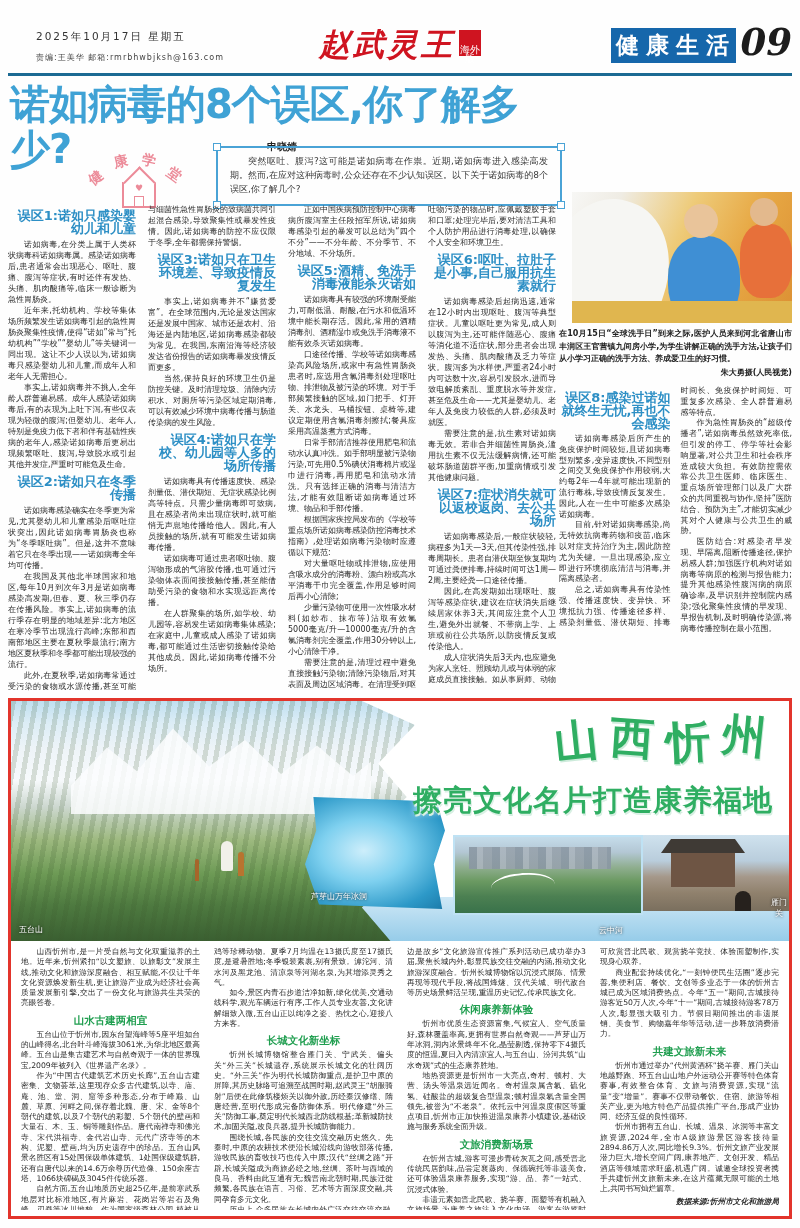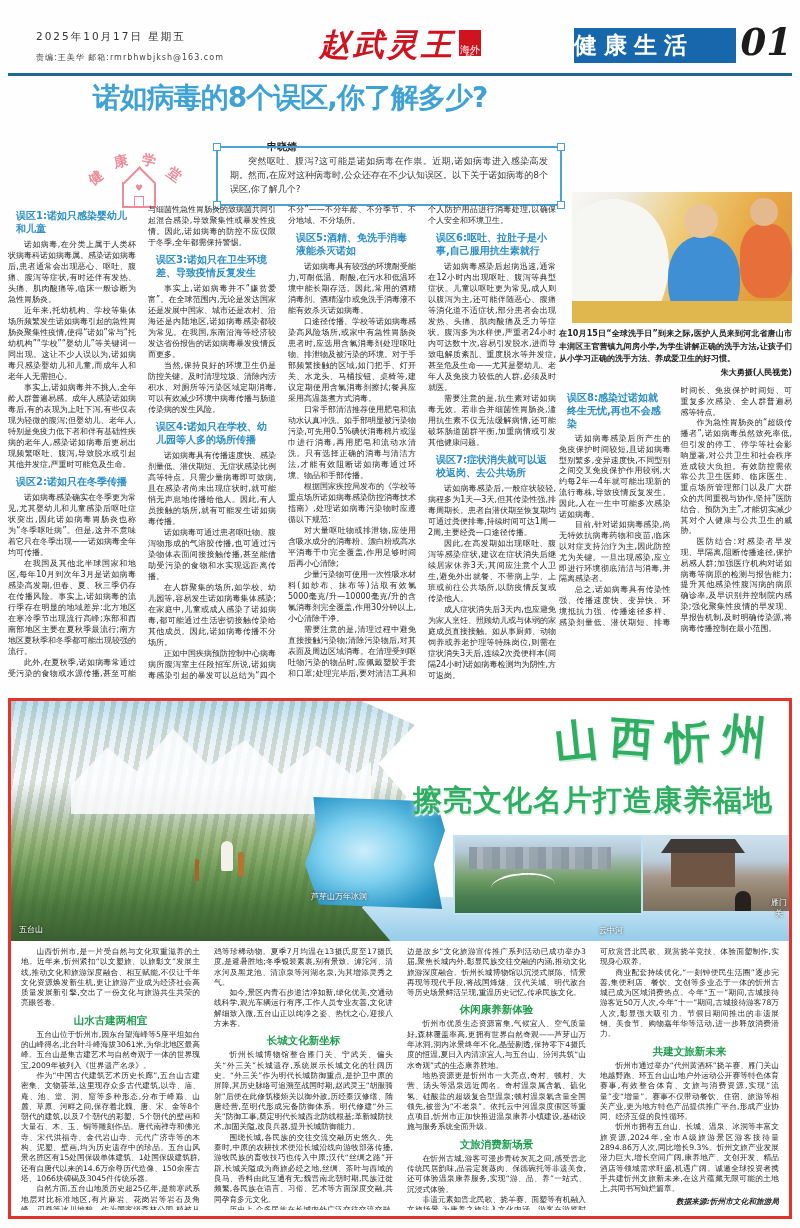--- a/index.html
+++ b/index.html
@@ -9,30 +9,30 @@
   
   .hdr{position:absolute;top:0;left:0;right:0;height:78px;}
   .hdr-date{position:absolute;left:36px;top:30px;font-size:10.5px;letter-spacing:2px;color:#333;}
   .hdr-editor{position:absolute;left:36px;top:52px;font-size:8px;color:#444;letter-spacing:1px;}
   .masthead{position:absolute;left:0;right:0;top:24px;text-align:center;}
   .masthead .paper{font-family:"DejaVu Serif",serif;font-size:31px;font-weight:bold;color:#cf1420;
                    font-style:italic;letter-spacing:3px;}
   .masthead .edition{display:inline-block;vertical-align:top;margin-left:4px;margin-top:6px;width:22px;height:26px;
                      background:#cf1420;color:#fff;font-size:10px;line-height:8.6px;text-align:center;
                      padding-top:16px;box-sizing:border-box;}
-  .sec-box{position:absolute;right:64px;top:28px;width:162px;height:35px;background:#1667ab;
-           color:#fff;font-size:23px;font-weight:bold;text-align:left;line-height:35px;letter-spacing:7px;}
+  .sec-box{position:absolute;right:64px;top:28px;width:125px;height:35px;background:#1667ab;
+           color:#fff;font-size:23px;font-weight:bold;text-align:right;line-height:35px;letter-spacing:7px;}
   .pageno{position:absolute;right:8px;top:20px;font-family:"DejaVu Serif",serif;font-style:italic;
           font-weight:bold;font-size:37px;color:#1c1c1c;}
   .hdr-rule{position:absolute;top:73px;left:8px;right:8px;height:3px;background:#1c6a93;}
 
   
   .art{position:absolute;top:80px;left:8px;right:8px;height:614px;}
-  .art-title{position:absolute;left:2px;top:2px;width:560px;font-size:28px;font-weight:bold;
-             color:#3fa2d5;line-height:1.12;letter-spacing:-1px;text-align:center;}
+  .art-title{position:absolute;left:2px;top:2px;width:560px;font-size:40px;font-weight:bold;
+             color:#3fa2d5;line-height:1.12;letter-spacing:-1px;}
   .art-author{position:absolute;left:0;top:60px;width:548px;text-align:center;font-size:10px;
               font-weight:bold;color:#222;}
   
   .stamp{position:absolute;left:78px;top:66px;width:104px;height:66px;color:#ec8b99;}
   .stamp-arc span{position:absolute;font-size:14px;font-weight:bold;}
   .stamp-arc span:nth-child(1){left:3px;top:23px;transform:rotate(-38deg);}
   .stamp-arc span:nth-child(2){left:28px;top:7px;transform:rotate(-13deg);}
   .stamp-arc span:nth-child(3){left:56px;top:6px;transform:rotate(11deg);}
   .stamp-arc span:nth-child(4){left:81px;top:20px;transform:rotate(36deg);}
   .house{position:absolute;left:36px;top:36px;width:30px;height:22px;border:2px solid #ec8b99;background:#fff;}
@@ -61,22 +61,22 @@
   .caption{position:absolute;right:0;top:248px;width:233px;font-size:8px;line-height:12.6px;
            color:#222;text-align:justify;font-weight:bold;}
   .caption .credit{text-align:right;font-weight:bold;margin-top:1px;}
 
   
   .mcols{position:absolute;left:0;top:124px;width:548px;height:488px;column-count:4;column-gap:12px;
          font-size:8px;line-height:11px;text-align:justify;overflow:hidden;color:#2b2b2b;}
   .rcols{position:absolute;right:0;top:306px;width:233px;height:306px;column-count:2;column-gap:10px;
          font-size:8px;line-height:10.8px;text-align:justify;overflow:hidden;color:#2b2b2b;}
   .fl-p{text-indent:2em;margin:0;}
-  .mcols .fl-h,.rcols .fl-h{color:#2d8fc5;font-weight:bold;font-size:10px;line-height:13px;
-         text-align:left;margin:5px 8px 4px;break-inside:avoid;text-indent:0;}
+  .mcols .fl-h,.rcols .fl-h{color:#2d8fc5;font-weight:bold;font-size:13px;line-height:13px;
+         text-align:right;margin:5px 0 4px;break-inside:avoid;text-indent:0;}
 
   
   .feat{position:absolute;left:8px;right:8px;top:698px;height:521px;border:3px solid #e2342b;
         background:#fff;box-sizing:border-box;overflow:hidden;}
   .montage{position:relative;height:240px;background:#fff;overflow:hidden;}
   .mt-band{position:absolute;left:0;right:0;top:196px;height:44px;
            background:linear-gradient(180deg,#cfe8f6,#96cce9);}
   .mt-main{position:absolute;left:0;top:0;width:408px;height:240px;
      clip-path:polygon(0 0,86% 0,99% 10%,90% 26%,97% 40%,88% 55%,96% 70%,86% 86%,93% 100%,0 100%);
      background:
@@ -127,21 +127,21 @@
 
 <div class="page">
 
   <div class="hdr">
     <div class="hdr-date">2025年10月17日 星期五</div>
     <div class="hdr-editor">责编:王美华  邮箱:rmrbhwbjksh@163.com</div>
     <div class="masthead">
       <span class="paper">赵武灵王</span><span class="edition">海外版</span>
     </div>
     <div class="sec-box">健康生活</div>
-    <div class="pageno">01</div>
+    <div class="pageno">09</div>
     <div class="hdr-rule"></div>
   </div>
 
   <div class="art">
     <div class="art-title">诺如病毒的8个误区,你了解多少?</div>
     <div class="art-author">申晓婧</div>
 
     <div class="stamp">
       <div class="stamp-arc">
           <span>健</span>

